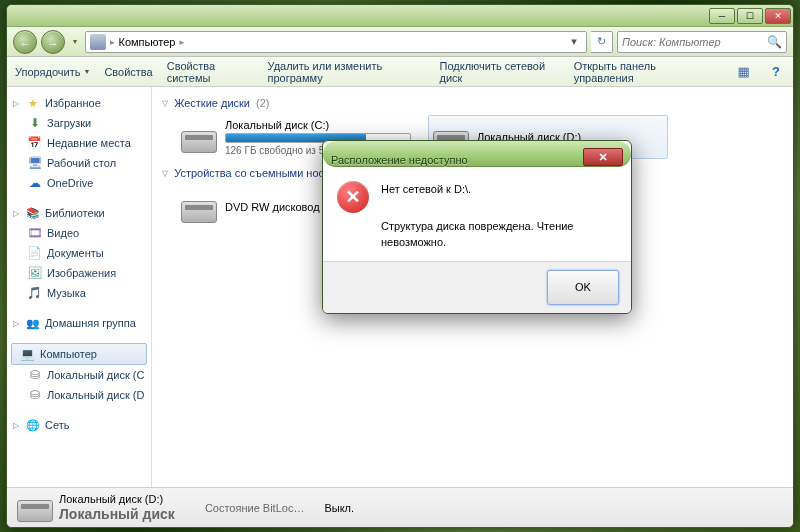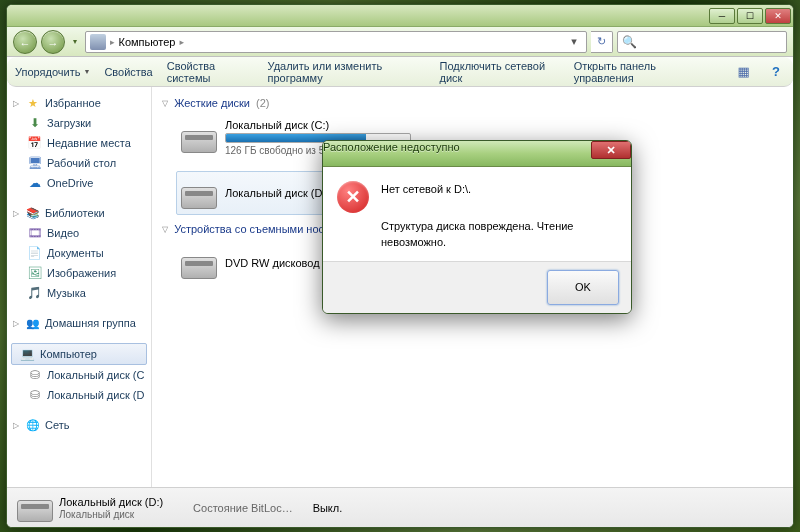--- a/index.html
+++ b/index.html
@@ -17,61 +17,61 @@
 .nav-dd { width: 12px; color: #4a6a2a; cursor: pointer; text-align:center; font-size:8px; }
 .breadcrumb { flex: 1; height: 22px; background: #fff; border: 1px solid #a0a0a0; border-radius: 2px; display: flex; align-items: center; padding: 0 4px; gap: 4px; }
 .bc-icon { width: 16px; height: 16px; background: linear-gradient(to bottom, #c0d0e0, #8090b0); border-radius: 2px; }
 .bc-sep { color: #888; font-size: 9px; }
 .bc-dd { margin-left: auto; width: 16px; text-align: center; color: #555; cursor: pointer; }
 .bc-refresh { width: 22px; height: 22px; border: 1px solid #a0a0a0; border-left: none; background: #fff; display: flex; align-items: center; justify-content: center; color: #4a6aaa; cursor: pointer; border-radius: 0 2px 2px 0; }
 .search { width: 170px; height: 22px; background: #fff; border: 1px solid #a0a0a0; border-radius: 2px; display: flex; align-items: center; padding: 0 4px; }
 .search input { border: none; outline: none; flex: 1; font-style: italic; color: #888; font-size: 11px; }
 .search-icon { color: #4a6aaa; cursor: pointer; font-size: 12px; }
 
-.toolbar { height: 30px; background: linear-gradient(to bottom, #f8fcf4, #e8f0dc); border-bottom: 1px solid #d0d0d0; display: flex; align-items: center; padding: 0 8px; gap: 14px; border-radius: 9px; }
+.toolbar { height: 30px; background: linear-gradient(to bottom, #f8fcf4, #e8f0dc); border-bottom: 1px solid #d0d0d0; display: flex; align-items: center; padding: 0 8px; gap: 14px; }
 .tb-item { color: #1a3a5a; cursor: pointer; display: flex; align-items: center; gap: 3px; }
 .tb-item .dd { font-size: 7px; color: #555; }
 .tb-spacer { flex: 1; }
 .tb-icon { width: 20px; height: 20px; display: flex; align-items: center; justify-content: center; color: #4a6aaa; cursor: pointer; font-size: 13px; }
 
 .body { flex: 1; display: flex; overflow: hidden; }
 .sidebar { width: 145px; background: #fff; border-right: 1px solid #e0e0e0; padding: 6px 0; overflow-y: auto; }
 .side-group { margin-bottom: 10px; }
 .side-head { display: flex; align-items: center; gap: 4px; padding: 2px 6px; color: #1a3a5a; cursor: pointer; }
 .side-head .chev { font-size: 8px; color: #888; width: 8px; }
 .side-head .ic { width: 16px; height: 16px; display: flex; align-items: center; justify-content: center; }
 .side-item { display: flex; align-items: center; gap: 4px; padding: 2px 6px 2px 20px; color: #1a3a5a; cursor: pointer; }
 .side-item.selected { background: linear-gradient(to bottom, #f0f4fa, #dce6f4); border: 1px solid #a8c0e0; border-radius: 2px; margin: 0 4px; padding-left: 15px; }
 .side-item .ic { width: 16px; height: 16px; display: flex; align-items: center; justify-content: center; font-size: 12px; }
 
 .content { flex: 1; background: #fff; padding: 6px 10px; overflow-y: auto; }
 .section-head { display: flex; align-items: center; gap: 6px; color: #1a3a8a; margin: 4px 0 6px; }
 .section-head .chev { font-size: 8px; color: #888; }
 .section-head .cnt { color: #888; }
-.drives { display: flex; gap: 12px; flex-wrap: wrap; padding-left: 14px; margin-bottom: 8px; flex-direction: column; }
+.drives { display: flex; gap: 12px; flex-wrap: wrap; padding-left: 14px; margin-bottom: 8px; }
 .drive { width: 240px; height: 44px; display: flex; gap: 8px; padding: 4px; border: 1px solid transparent; border-radius: 2px; cursor: pointer; align-items: center; }
 .drive.hover { border: 1px solid #b8d0e8; background: linear-gradient(to bottom, #f4f8fc, #e8f0f8); }
 .drive-icon { width: 36px; height: 32px; position: relative; flex-shrink: 0; }
 .drive-icon .case { position: absolute; bottom: 0; width: 36px; height: 22px; background: linear-gradient(to bottom, #e0e0e0, #b0b0b0); border: 1px solid #888; border-radius: 3px; }
 .drive-icon .case::before { content:""; position:absolute; top:3px; left:3px; right:3px; height:5px; background:#888; border-radius:1px; }
 .drive-body { flex: 1; display: flex; flex-direction: column; gap: 2px; }
 .drive-name { color: #000; }
 .drive-bar { width: 100%; height: 10px; background: #fff; border: 1px solid #aaa; border-radius: 2px; overflow: hidden; }
 .drive-bar-fill { height: 100%; background: linear-gradient(to bottom, #3aa0e0, #1a70b0); }
 .drive-info { color: #666; font-size: 10px; }
 
 .statusbar { height: 40px; background: linear-gradient(to bottom, #f4f4f4, #e8e8e8); border-top: 1px solid #d0d0d0; display: flex; align-items: center; padding: 4px 10px; gap: 10px; }
 .status-icon { width: 32px; height: 28px; }
 .status-text { display: flex; flex-direction: column; gap: 1px; }
-.status-sub { color: #666; font-size: 10px; }
+.status-sub { color: #666; font-size: 14px; font-weight: bold; }
 .status-extra { margin-left: 20px; display:flex; gap:20px; align-items:flex-end; }
 .status-extra .lbl { color: #666; }
 
 .dialog { position: absolute; top: 140px; left: 322px; width: 310px; background: #fff; border: 1px solid #3a5a2a; border-radius: 6px; box-shadow: 0 6px 24px rgba(0,0,0,0.5); overflow: hidden; }
-.dlg-title { height: 26px; background: linear-gradient(to bottom, #d0e8b8 0%, #a8d080 50%, #88b860 100%); display: flex; align-items: flex-start; padding: 0 0; color: #1a3a0a; border-bottom: 1px solid #6a8a48; }
+.dlg-title { height: 26px; background: linear-gradient(to bottom, #d0e8b8 0%, #a8d080 50%, #88b860 100%); display: flex; align-items: flex-end; padding: 0 8px; color: #1a3a0a; border-bottom: 1px solid #6a8a48; border-radius: 13px; }
 .dlg-title-text { flex: 1; text-shadow: 0 1px 0 rgba(255,255,255,0.5); }
 .dlg-close { width: 40px; height: 18px; background: linear-gradient(to bottom, #e07070, #b03030); border: 1px solid #802020; border-radius: 2px; color: #fff; display: flex; align-items: center; justify-content: center; cursor: pointer; font-size: 11px; font-weight: bold; }
 .dlg-body { padding: 14px 14px 10px; display: flex; gap: 12px; background: #fff; }
 .dlg-icon { width: 32px; height: 32px; border-radius: 50%; background: radial-gradient(circle at 35% 30%, #ff8080, #d02020); display: flex; align-items: center; justify-content: center; color: #fff; font-size: 18px; font-weight: bold; flex-shrink: 0; box-shadow: inset 0 1px 2px rgba(255,255,255,0.4); }
 .dlg-msg { flex: 1; color: #000; line-height: 1.5; }
 .dlg-msg .line2 { margin-top: 20px; }
 .dlg-buttons { padding: 8px 12px; background: #f0f0f0; border-top: 1px solid #d8d8d8; display: flex; justify-content: flex-end; }
 .dlg-btn { min-width: 72px; height: 35px; background: linear-gradient(to bottom, #fafafa, #e0e0e0); border: 1px solid #8aaae0; border-radius: 3px; cursor: pointer; box-shadow: 0 0 2px #6a9ad0; }
 
 .ic-star { color: #f0c040; }
@@ -106,20 +106,21 @@
     <div class="nav-dd">▾</div>
     <div class="breadcrumb">
       <div class="bc-icon"></div>
       <span class="bc-sep">▸</span>
       <span>Компьютер</span>
       <span class="bc-sep">▸</span>
       <span class="bc-dd">▾</span>
     </div>
     <div class="bc-refresh">↻</div>
     <div class="search">
+      <input placeholder="Поиск: Компьютер" style="">
       <span class="search-icon">🔍</span>
     </div>
   </div>
 
   <div class="toolbar">
     <span class="tb-item">
         <span>Упорядочить</span>
         <span class="dd">▼</span>
       </span>
     <span class="tb-item">Свойства</span>

